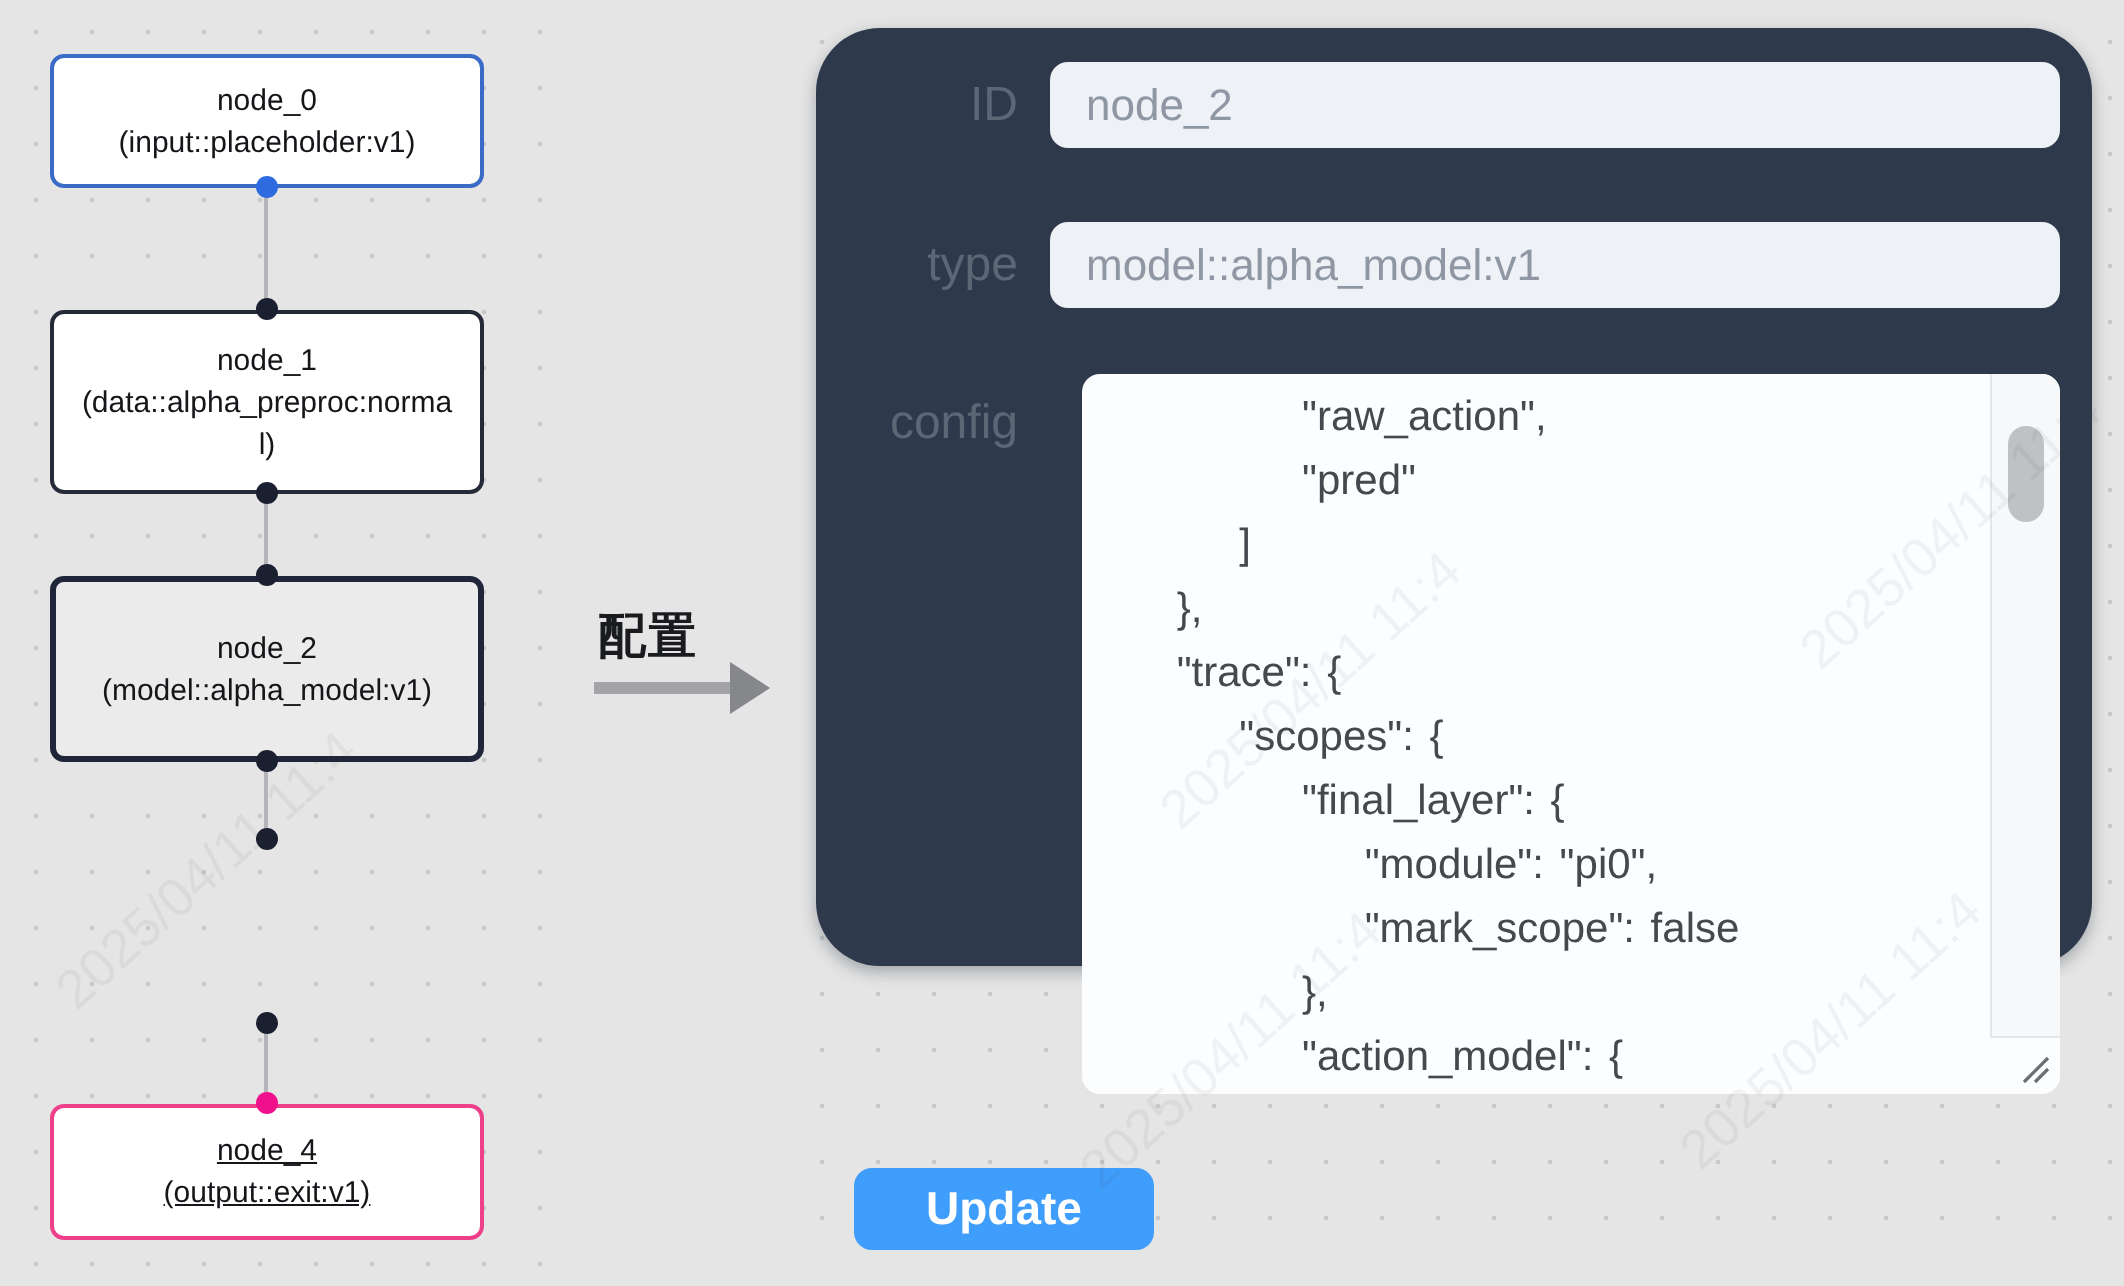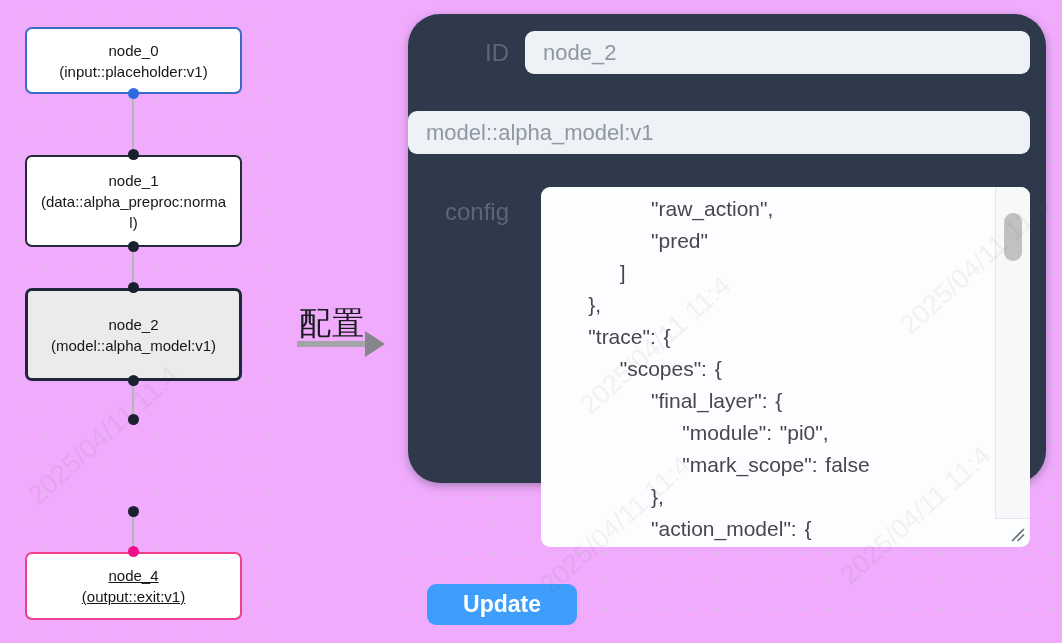--- a/index.html
+++ b/index.html
@@ -1,18 +1,18 @@
 <!DOCTYPE html>
 <html><head>
 <meta charset="utf-8">
 <style>
   * { margin: 0; padding: 0; box-sizing: border-box; }
   html, body { width: 1062px; height: 643px; background: #ffffff; overflow: hidden;
     font-family: "Liberation Sans", sans-serif; }
-  .stage { position: relative; width: 1062px; height: 643px; background: #f0abfc; }
+  .stage { position: relative; width: 1062px; height: 643px; background: #e5e5e5; }
 
   
   .flow-canvas { position: absolute; left: 0; top: 0; width: 272px; height: 643px;
     background-image: radial-gradient(#c7c9cc 1.2px, transparent 1.3px);
     background-size: 28px 28px; background-position: 4px 2px; }
   .panel-canvas { position: absolute; left: 390px; top: 0; width: 672px; height: 630px;
     background-image: radial-gradient(#c7c9cc 1.2px, transparent 1.3px);
     background-size: 28px 28px; background-position: 7px 7px; }
 
   
@@ -24,22 +24,22 @@
     padding: 2px 13px; word-break: break-all; }
   .node-input  { border-color: #3a6bc6; }
   .node-output { border-color: #ee3f8b; }
   .node-selected { background: #ebebeb; border-width: 3px; border-color: #20263a; }
   .port { position: absolute; width: 11px; height: 11px; border-radius: 50%;
     background: #1b2030; left: 128px; }
   .port-blue { background: #2f6be0; }
   .port-pink { background: #f1108c; }
 
   
-  .transition-label { position: absolute; left: 299px; top: 302px; font-size: 32px;
-    color: #191b1e; letter-spacing: 1px; white-space: nowrap; }
+  .transition-label { position: absolute; left: 299px; top: 302px; font-size: 24px;
+    color: #191b1e; letter-spacing: 1px; white-space: nowrap; font-weight: bold; }
   .arrow-bar { position: absolute; left: 297px; top: 341px; width: 70px; height: 6px;
     background: #a2a4a7; }
   .arrow-head { position: absolute; left: 365px; top: 331px; width: 0; height: 0;
     border-top: 13px solid transparent; border-bottom: 13px solid transparent;
     border-left: 20px solid #85878b; }
 
   
   .config-panel { position: absolute; left: 408px; top: 14px; width: 638px; height: 469px;
     background: #2e3a4c; border-radius: 32px;
     box-shadow: 0 3px 8px rgba(40,48,62,0.35); }
@@ -123,20 +123,21 @@
   <div class="panel-canvas"></div>
 
   <div class="config-panel">
 
     <div class="field-row" style="top:17px;">
       <div class="field-label">ID</div>
       <input class="field-input" type="text" value="node_2" style="">
     </div>
 
     <div class="field-row" style="top:97px;">
+      <div class="field-label">type</div>
       <input class="field-input" type="text" value="model::alpha_model:v1" style="">
     </div>
 
     <div class="config-label">config</div>
 
     <div class="config-editor">
       <div class="config-text">            "raw_action",
             "pred"
         ]
     },

